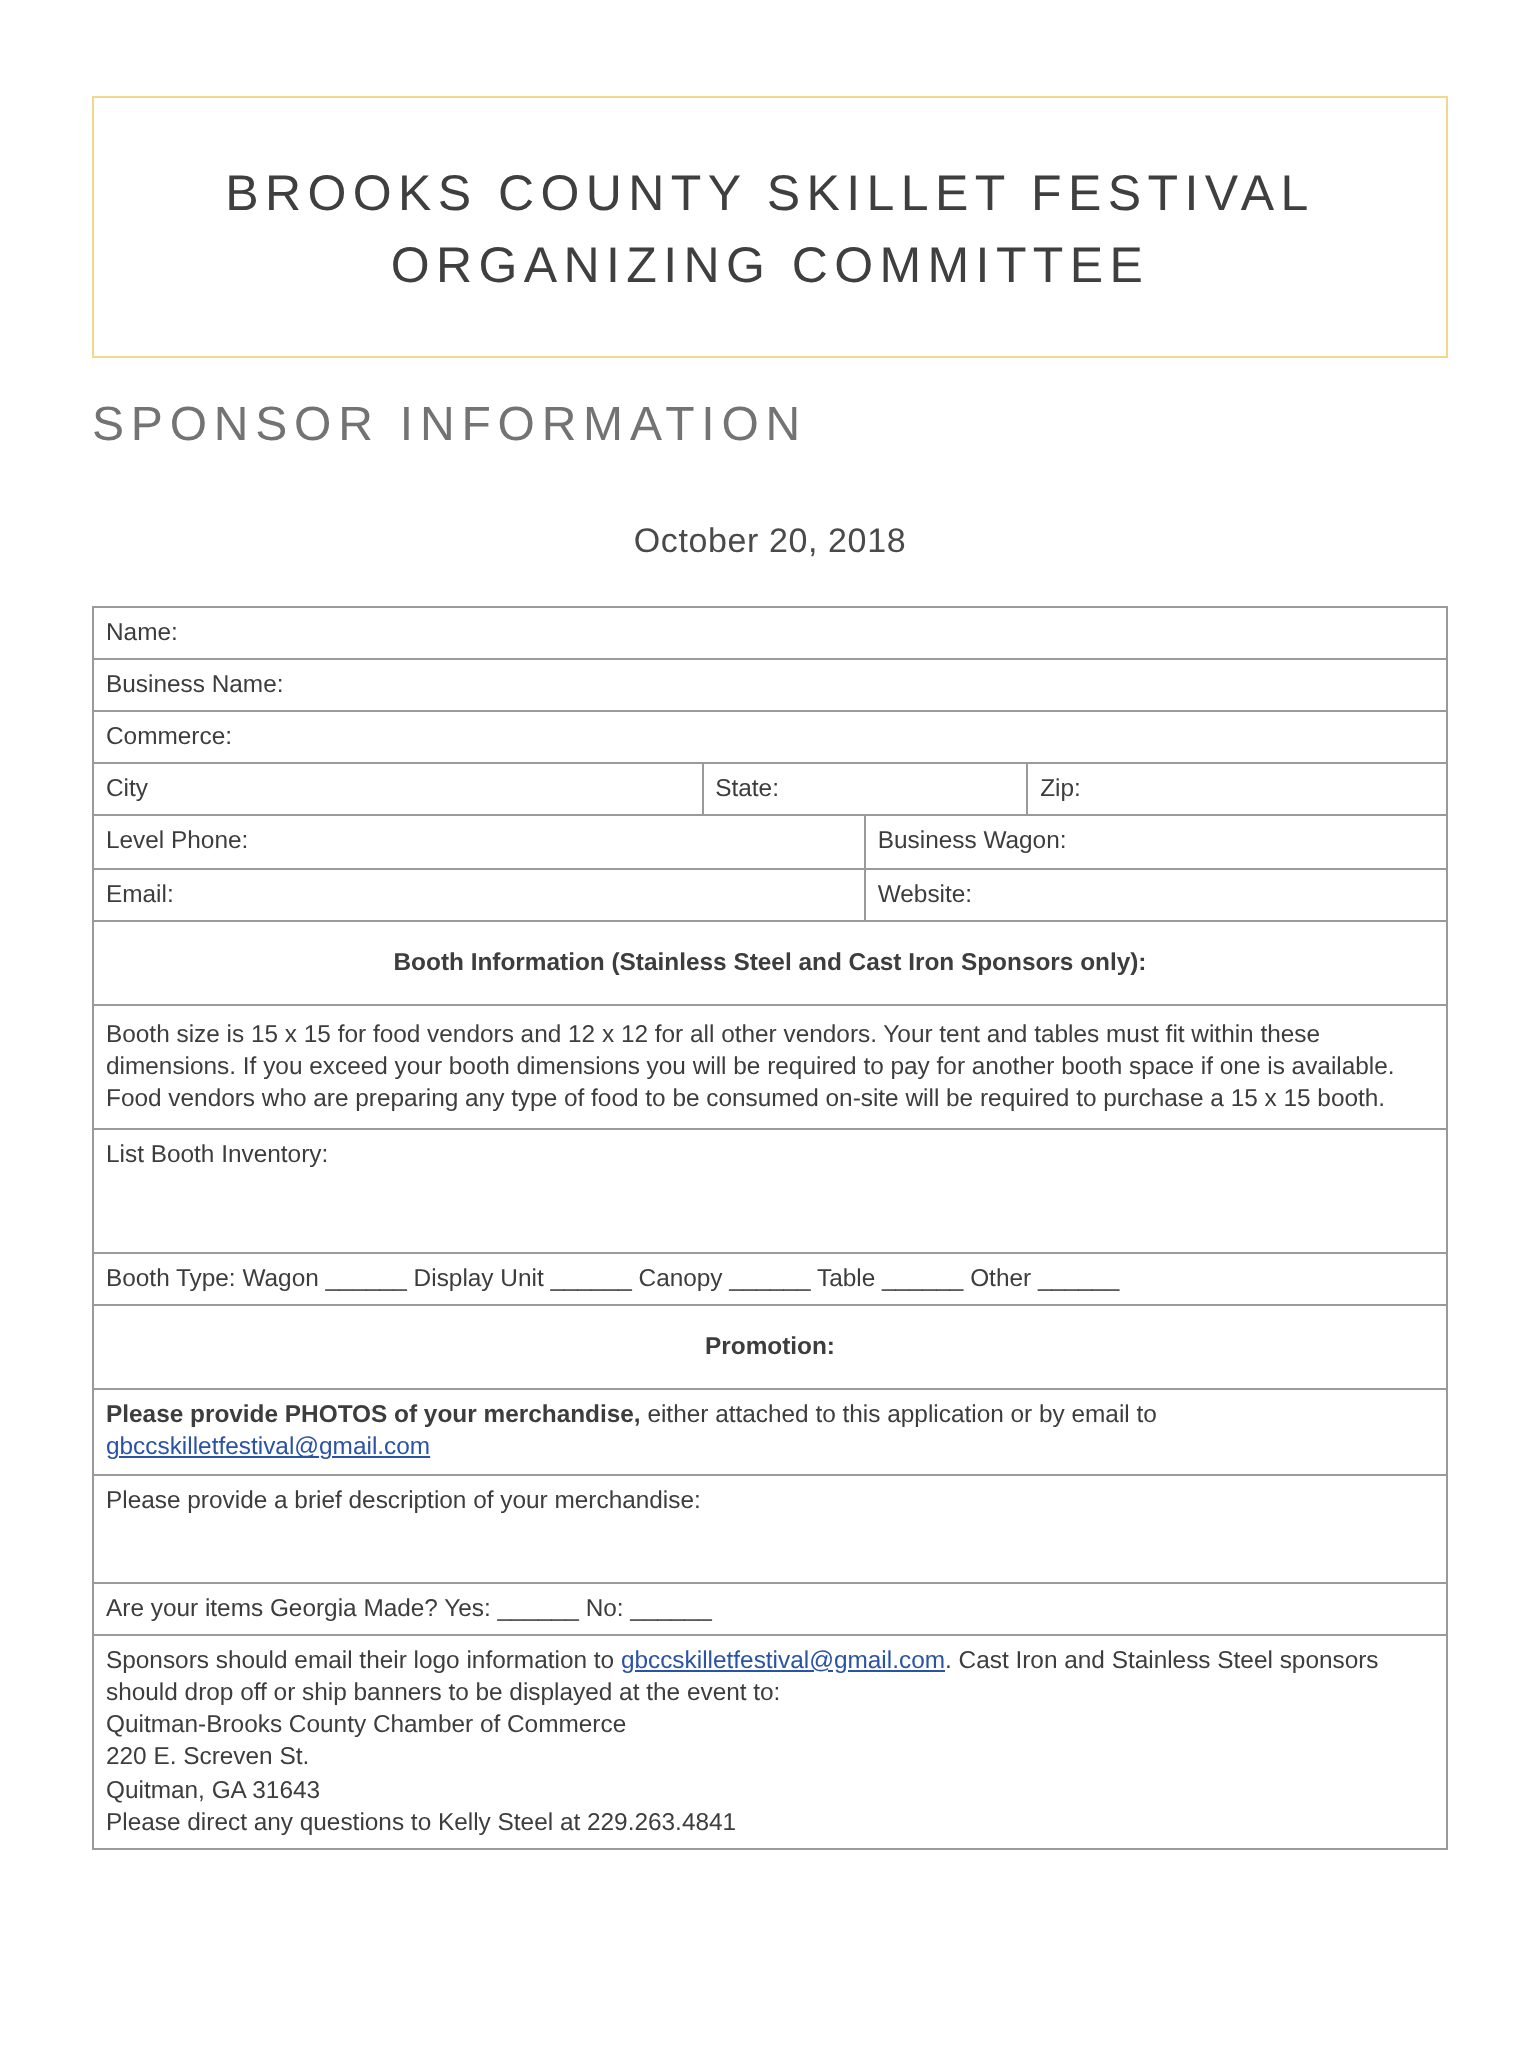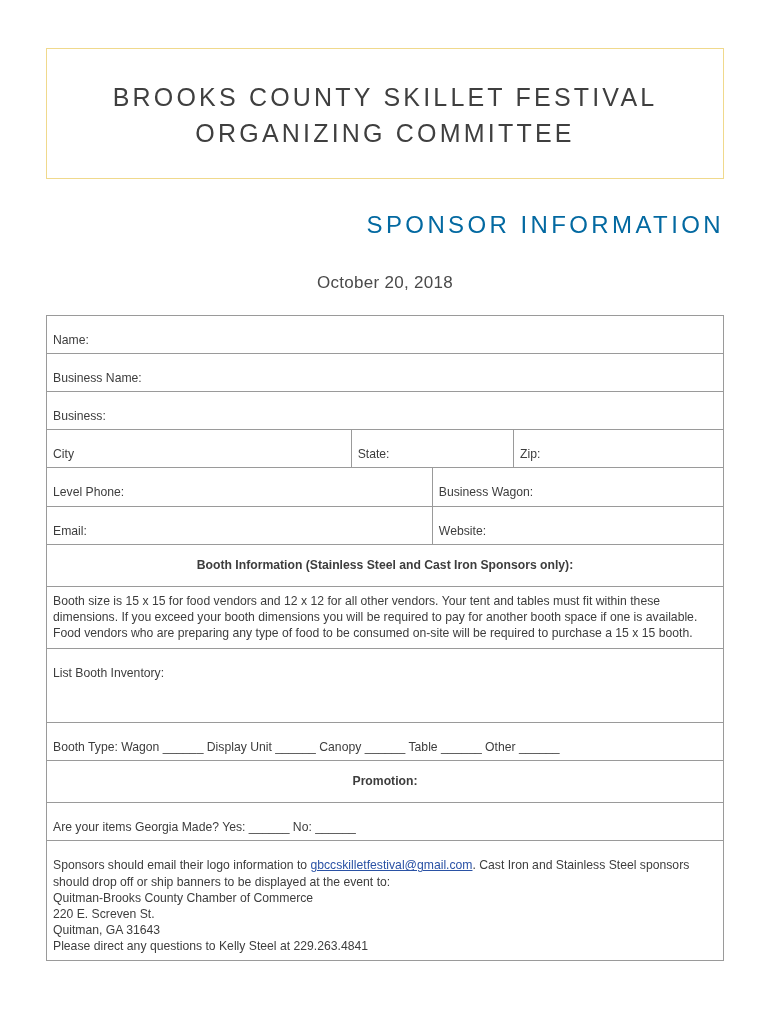--- a/index.html
+++ b/index.html
@@ -30,44 +30,44 @@
     text-align: center;
   }
   .title-line {
     font-size: 25px;
     letter-spacing: 3.2px;
     color: #3f3f3f;
     line-height: 1.45;
     font-weight: 400;
   }
   .subtitle {
-    text-align: right;
+    text-align: left;
     font-size: 24px;
     letter-spacing: 3.4px;
-    color: #0369a1;
-    margin-top: 32px;
+    color: #737373;
+    margin-top: 20px;
   }
   .doc-date {
     text-align: center;
     font-size: 17px;
     color: #4a4a4a;
     margin-top: 34px;
     letter-spacing: 0.3px;
   }
 
   
   table.form {
     width: 100%;
     border-collapse: collapse;
     margin-top: 22px;
     table-layout: fixed;
   }
   table.form td {
     border: 1px solid #9a9a9a;
-    padding: 16px 6px 5px 6px;
+    padding: 4px 6px 5px 6px;
     font-size: 12.2px;
     color: #3d3d3d;
     vertical-align: top;
     line-height: 1.33;
   }
   .section-head {
     text-align: center;
     font-size: 14.5px;
     font-weight: bold;
     color: #2f2f2f;
@@ -112,21 +112,21 @@
       <col style="width:31%">
     </colgroup>
     <tbody>
       <tr>
         <td colspan="5">Name:</td>
       </tr>
       <tr>
         <td colspan="5">Business Name:</td>
       </tr>
       <tr>
-        <td colspan="5">Business:</td>
+        <td colspan="5">Commerce:</td>
       </tr>
       <tr>
         <td colspan="2">City</td>
         <td colspan="2">State:</td>
         <td>Zip:</td>
       </tr>
       <tr>
         <td colspan="3">Level Phone:</td>
         <td colspan="2">Business Wagon:</td>
       </tr>
@@ -145,20 +145,29 @@
         <td colspan="5" class="tall">List Booth Inventory:</td>
       </tr>
       <tr>
         <td colspan="5">Booth Type: Wagon ______ Display Unit ______ Canopy ______ Table ______ Other ______</td>
       </tr>
 
       <tr>
         <td colspan="5" class="section-head">Promotion:</td>
       </tr>
       <tr>
+        <td colspan="5">
+          <span class="bold">Please provide PHOTOS of your merchandise,</span><span> either attached to this application or by email to</span>
+          <span class="link blk">gbccskilletfestival@gmail.com</span>
+        </td>
+      </tr>
+      <tr>
+        <td colspan="5" class="tall2">Please provide a brief description of your merchandise:</td>
+      </tr>
+      <tr>
         <td colspan="5">Are your items Georgia Made? Yes: ______ No: ______</td>
       </tr>
       <tr>
         <td colspan="5">
           <span>Sponsors should email their logo information to </span><span class="link">gbccskilletfestival@gmail.com</span><span>. Cast Iron and Stainless Steel sponsors should drop off or ship banners to be displayed at the event to:</span>
           <span class="blk">Quitman-Brooks County Chamber of Commerce</span>
           <span class="blk">220 E. Screven St.</span>
           <span class="blk">Quitman, GA 31643</span>
           <span class="blk">Please direct any questions to Kelly Steel at 229.263.4841</span>
         </td>

